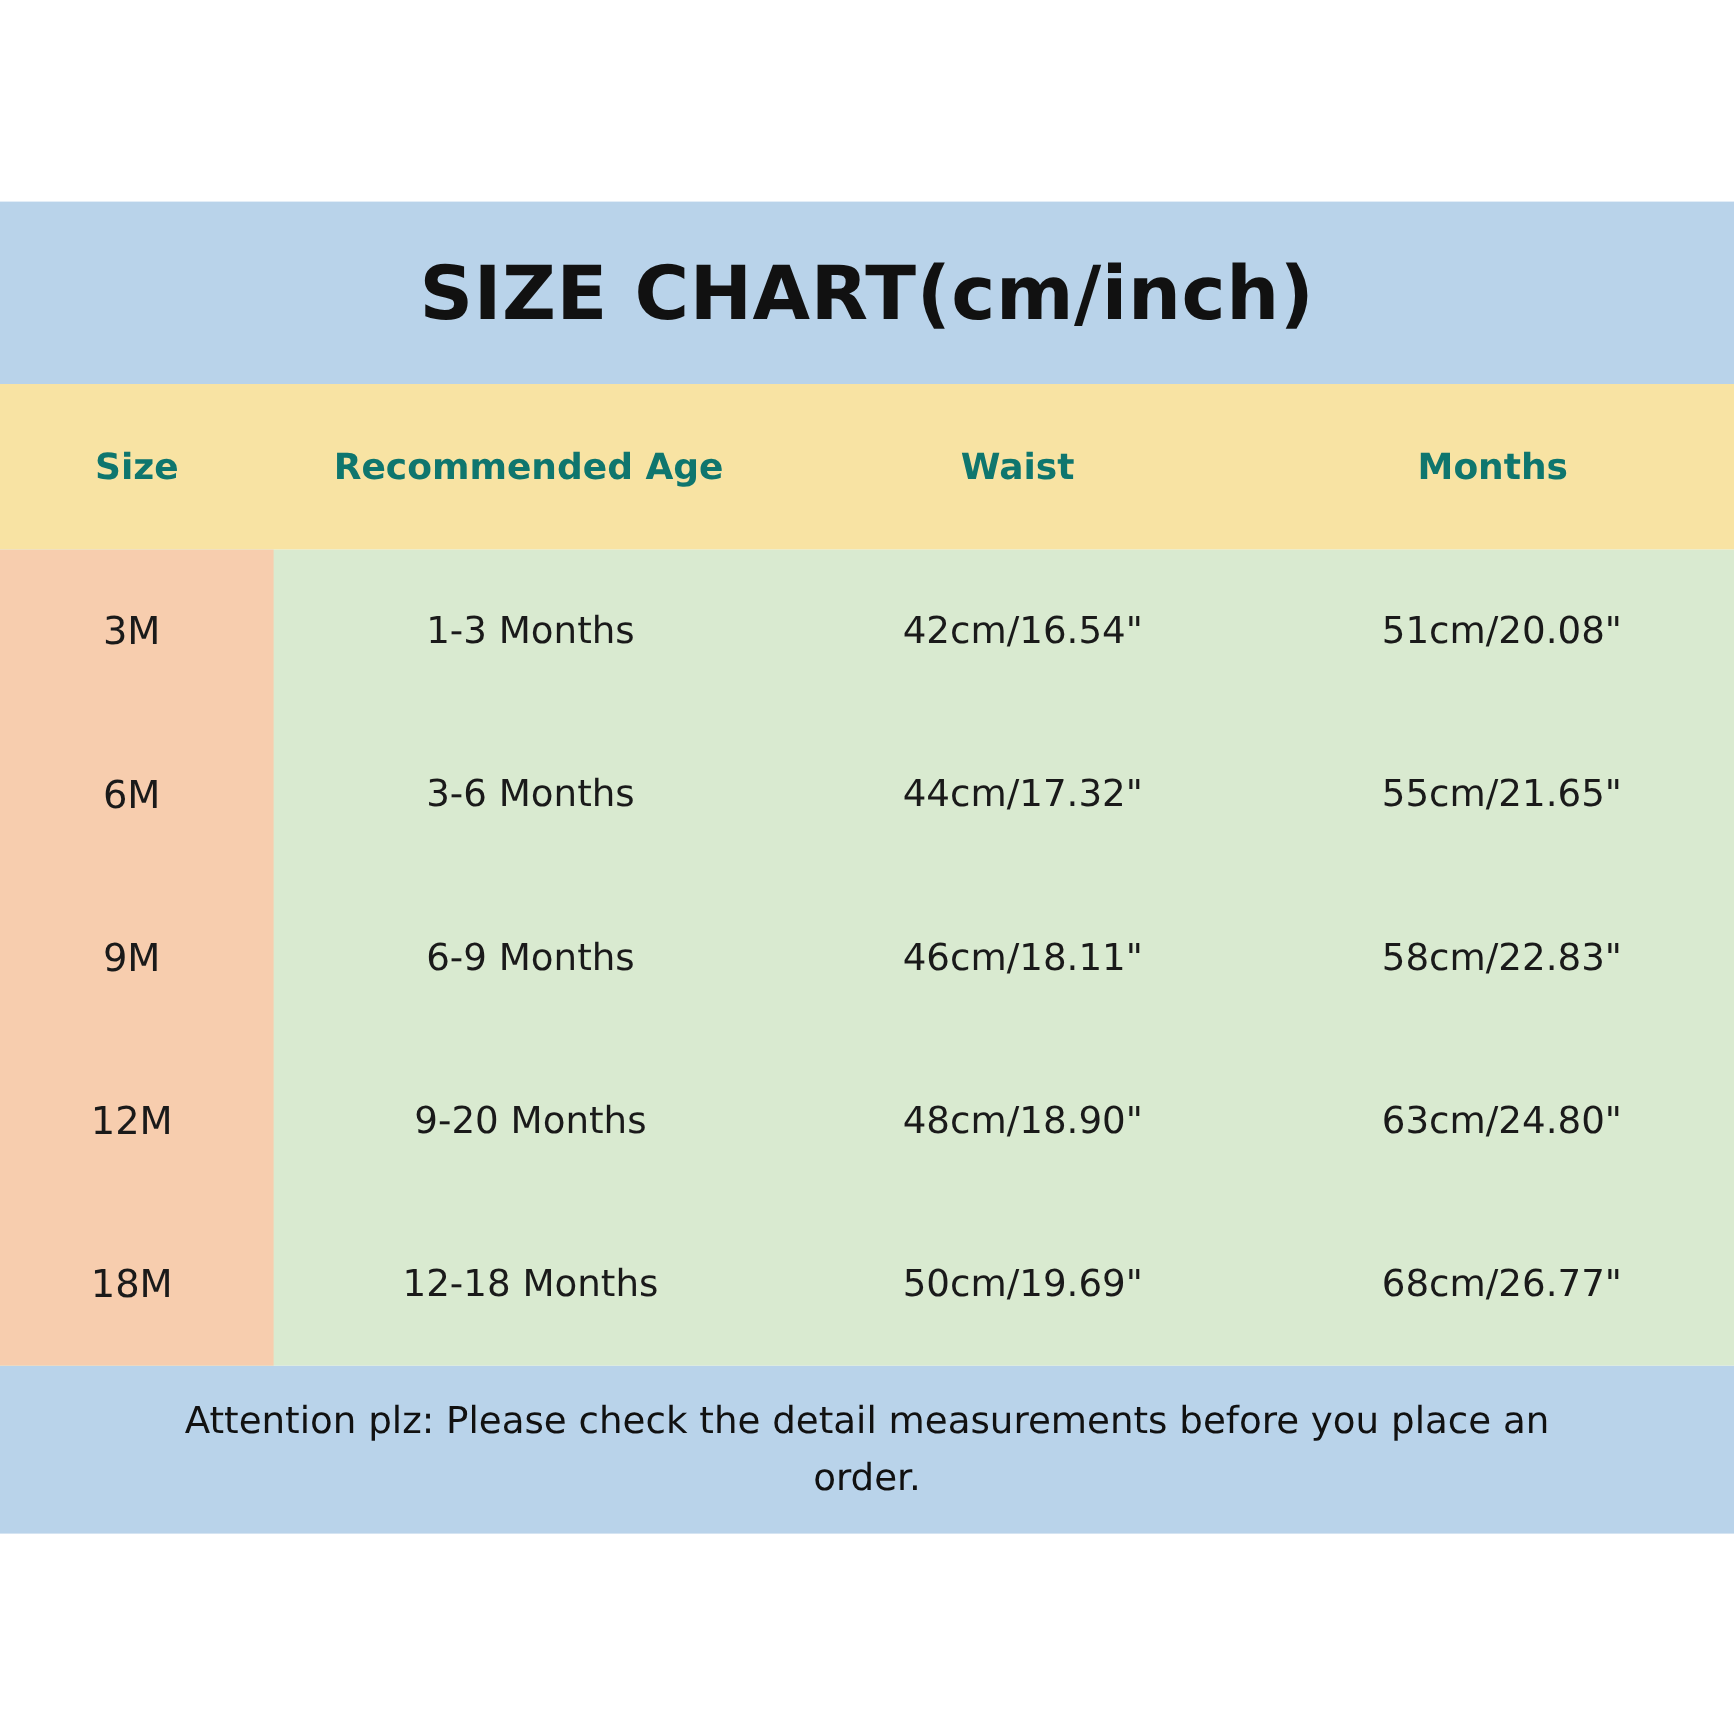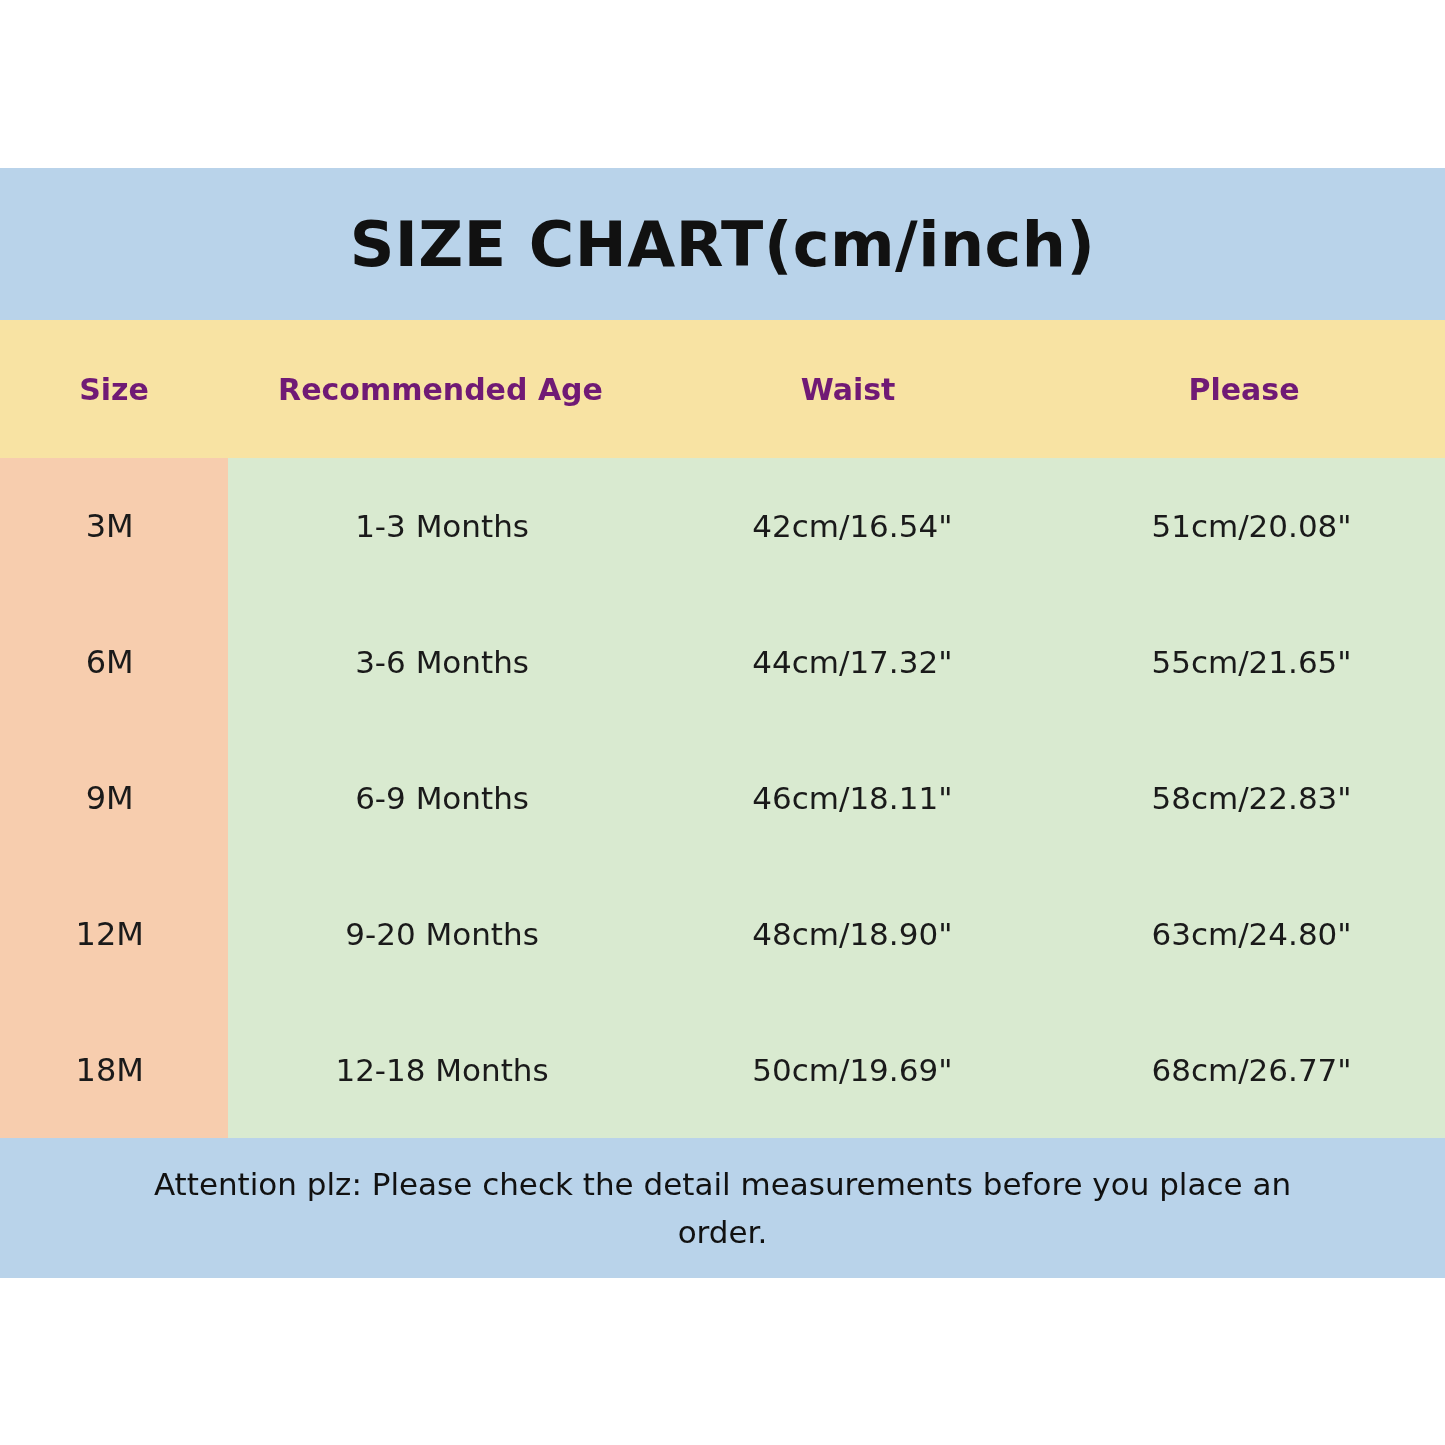--- a/index.html
+++ b/index.html
@@ -47,21 +47,21 @@
   
   .header-band {
     height: 138px;
     background: #f8e3a3;
     display: flex;
     align-items: center;
   }
   .header-band .cell {
     font-size: 30px;
     font-weight: 600;
-    color: #701a75;
+    color: #0f766e;
     text-align: center;
   }
   
   .body-rows {
     position: relative;
     height: 680px;
     background: #d9ead0;
   }
   .size-col-bg {
     position: absolute;
@@ -121,21 +121,21 @@
   <div class="chart-wrap">
 
     <div class="title-band">
       <div class="title-text">SIZE CHART(cm/inch)</div>
     </div>
 
     <div class="header-band">
       <div class="cell c-size">Size</div>
       <div class="cell c-age">Recommended Age</div>
       <div class="cell c-waist">Waist</div>
-      <div class="cell c-length">Please</div>
+      <div class="cell c-length">Months</div>
     </div>
 
     <div class="body-rows">
       <div class="size-col-bg"></div>
 
       <div class="row">
         <div class="cell c-size size">3M</div>
         <div class="cell c-age">1-3 Months</div>
         <div class="cell c-waist">42cm/16.54"</div>
         <div class="cell c-length">51cm/20.08"</div>

